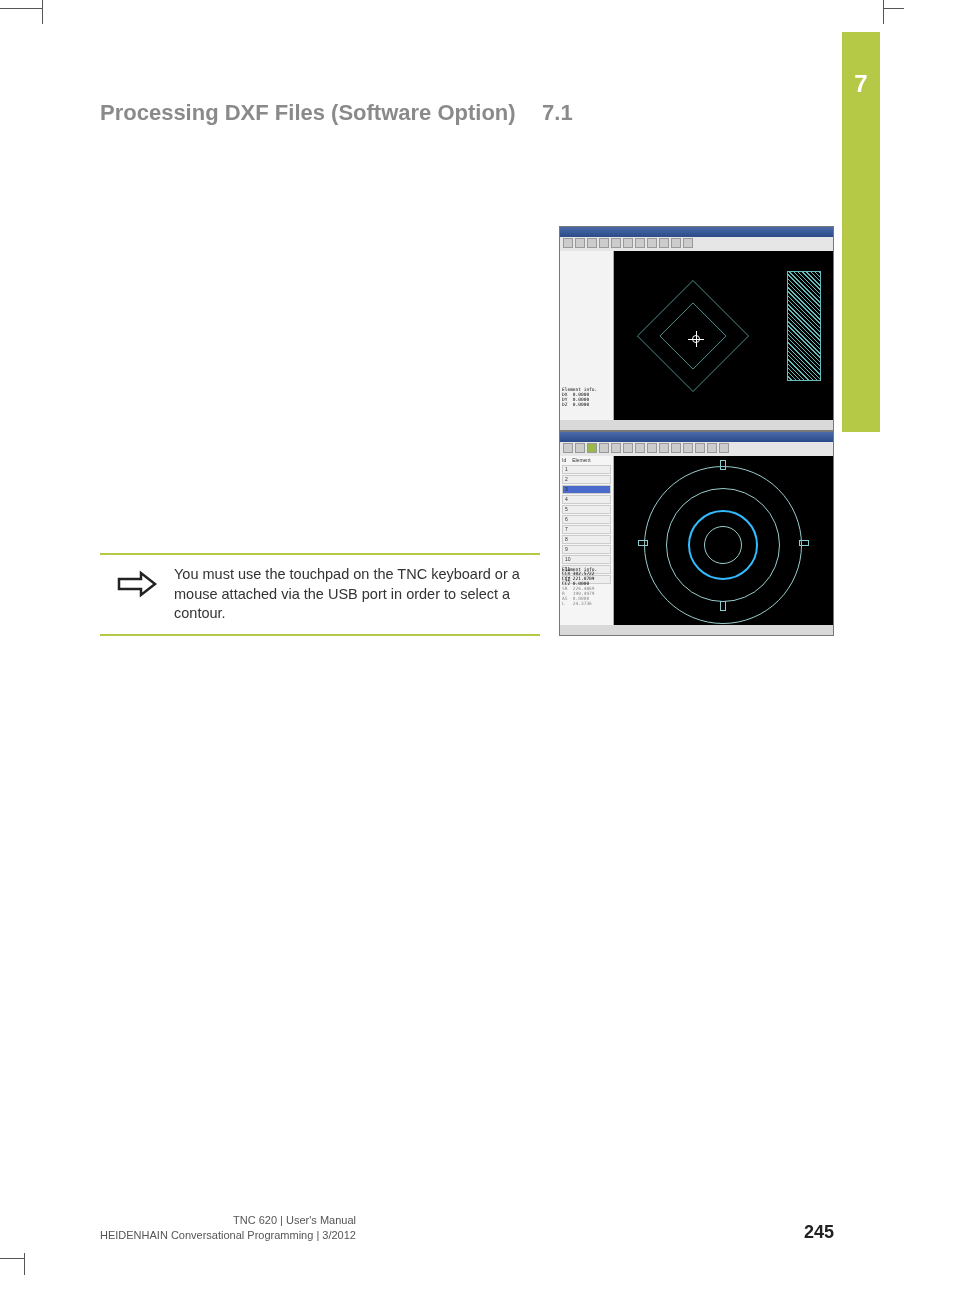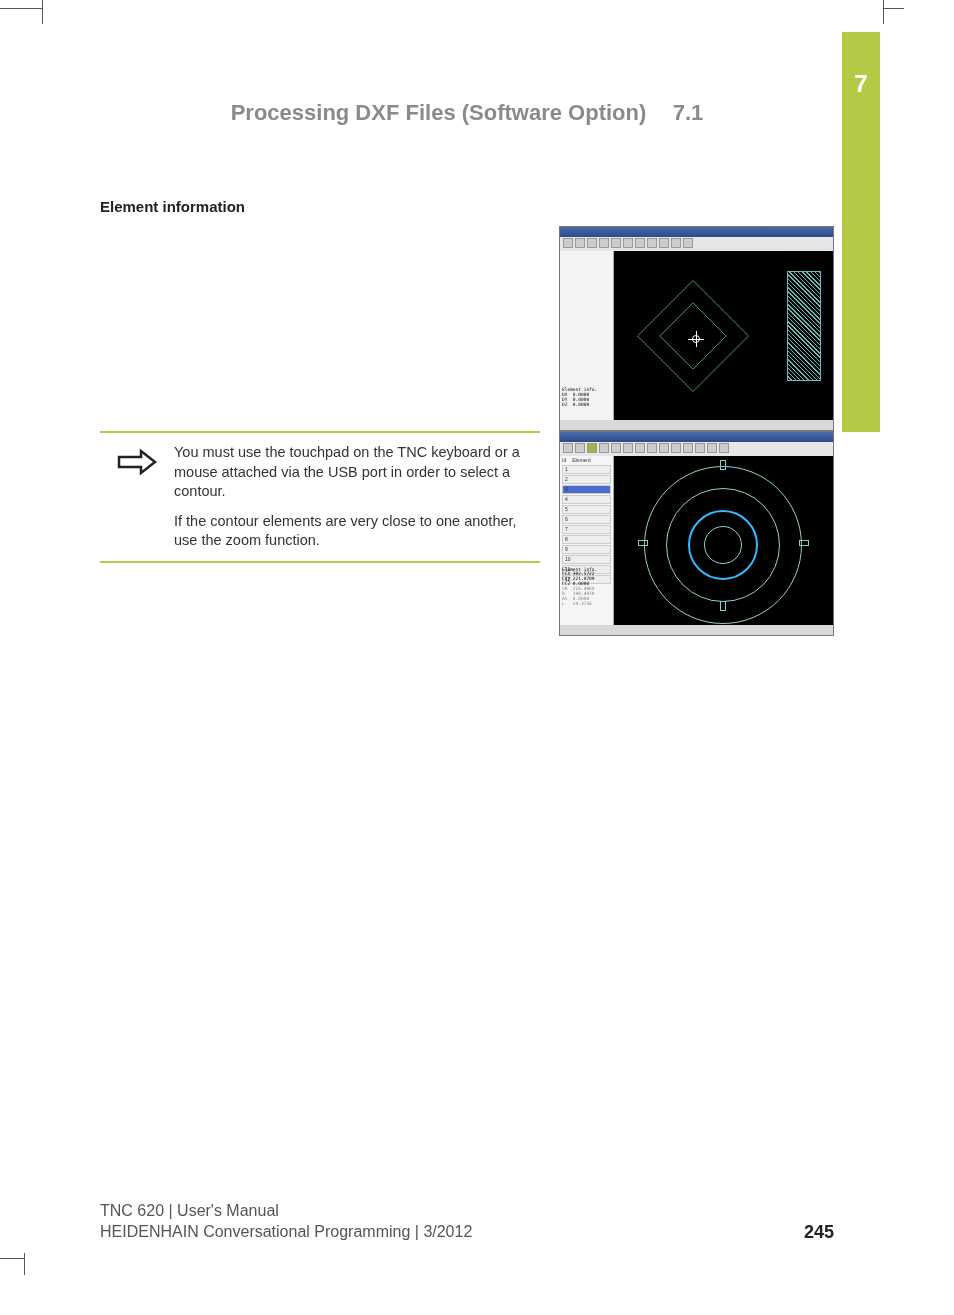--- a/index.html
+++ b/index.html
@@ -26,21 +26,21 @@
   }
   .chapter-num {
     position: absolute; top: 38px; left: 0; right: 0;
     text-align: center; color: #fff;
     font-size: 24px; font-weight: bold;
   }
 
   .header {
     position: absolute;
     left: 100px; right: 120px; top: 100px;
-    text-align: center;
+    text-align: left;
   }
   .header-title { color: #8a8a8a; font-size: 22px; font-weight: bold; display: inline; }
   .header-sec   { color: #8a8a8a; font-size: 22px; font-weight: bold; margin-left: 22px; display: inline; }
 
   .content {
     position: absolute;
     left: 100px; top: 198px; right: 120px;
   }
 
   .h3 { font-size: 15px; font-weight: bold; color: #222; margin-bottom: 6px; }
@@ -83,21 +83,21 @@
   .notebox .icon-col { width: 74px; display:flex; justify-content:center; padding-top:4px; }
   .notebox .txt-col  { flex:1; font-size: 14.5px; color:#333; line-height:1.35; }
   .notebox .txt-col p { margin-bottom: 10px; }
   .notebox .txt-col p:last-child { margin-bottom: 0; }
   .arrow-icon { width:44px; height:30px; }
 
   .footer {
     position: absolute; left: 100px; right: 120px; bottom: 72px;
     display: flex; align-items: flex-end;
   }
-  .footer-left { font-size: 16px; color: #555; line-height: 1.35; }
+  .footer-left { font-size: 11px; color: #555; line-height: 1.35; text-align: right; }
   .footer-right { margin-left: auto; font-size: 18px; font-weight: bold; color: #222; }
 </style>
 </head>
 <body>
 
 <div class="crop-tl-h"></div>
 <div class="crop-tl-v"></div>
 <div class="crop-tr-h"></div>
 <div class="crop-tr-v"></div>
 <div class="crop-bl-h"></div>
@@ -109,21 +109,20 @@
 
 <div class="header">
   <span class="header-title">Processing DXF Files (Software Option)</span>
   <span class="header-sec">7.1</span>
 </div>
 
 <div class="content">
 
   <div class="row">
     <div class="col-text">
-      <div class="h3">Element information</div>
     </div>
     <div class="col-img">
       <div class="shot" style="margin-top:28px;">
         <div class="titlebar"></div>
         <div class="toolbar">
             <i></i>
             <i></i>
             <i></i>
             <i></i>
             <i></i>
@@ -149,30 +148,29 @@
           <div style="position:absolute; left:78px; top:84px; width:8px; height:8px; border:1px solid #fff; border-radius:50%;"></div>
           <div style="position:absolute; left:82px; top:80px; width:1px; height:16px; background:#fff;"></div>
           <div style="position:absolute; left:74px; top:88px; width:16px; height:1px; background:#fff;"></div>
         </div>
         <div class="statusbar"><span style="font-size:4.5px; padding-left:3px; font-family:monospace;">3D  217x307MM</span></div>
       </div>
     </div>
   </div>
 
 
-  <div class="row" style="align-items:flex-start;">
+  <div class="row" style="align-items:flex-end;">
     <div class="notebox">
       <div class="icon-col">
         <svg class="arrow-icon" viewBox="0 0 44 30">
           <path d="M4 10 H26 V4 L40 15 L26 26 V20 H4 Z" fill="none" stroke="#222" stroke-width="2.5" stroke-linejoin="miter"></path>
         </svg>
       </div>
       <div class="txt-col">
         <p>You must use the touchpad on the TNC keyboard or a mouse attached via the USB port in order to select a contour.</p>
-        <p>If the contour elements are very close to one another, use the zoom function.</p>
       </div>
     </div>
 
     <div class="col-img">
       <div class="shot shot2">
         <div class="titlebar"></div>
         <div class="toolbar">
             <i></i>
             <i></i>
             <i style="background:#9db84a;"></i>

